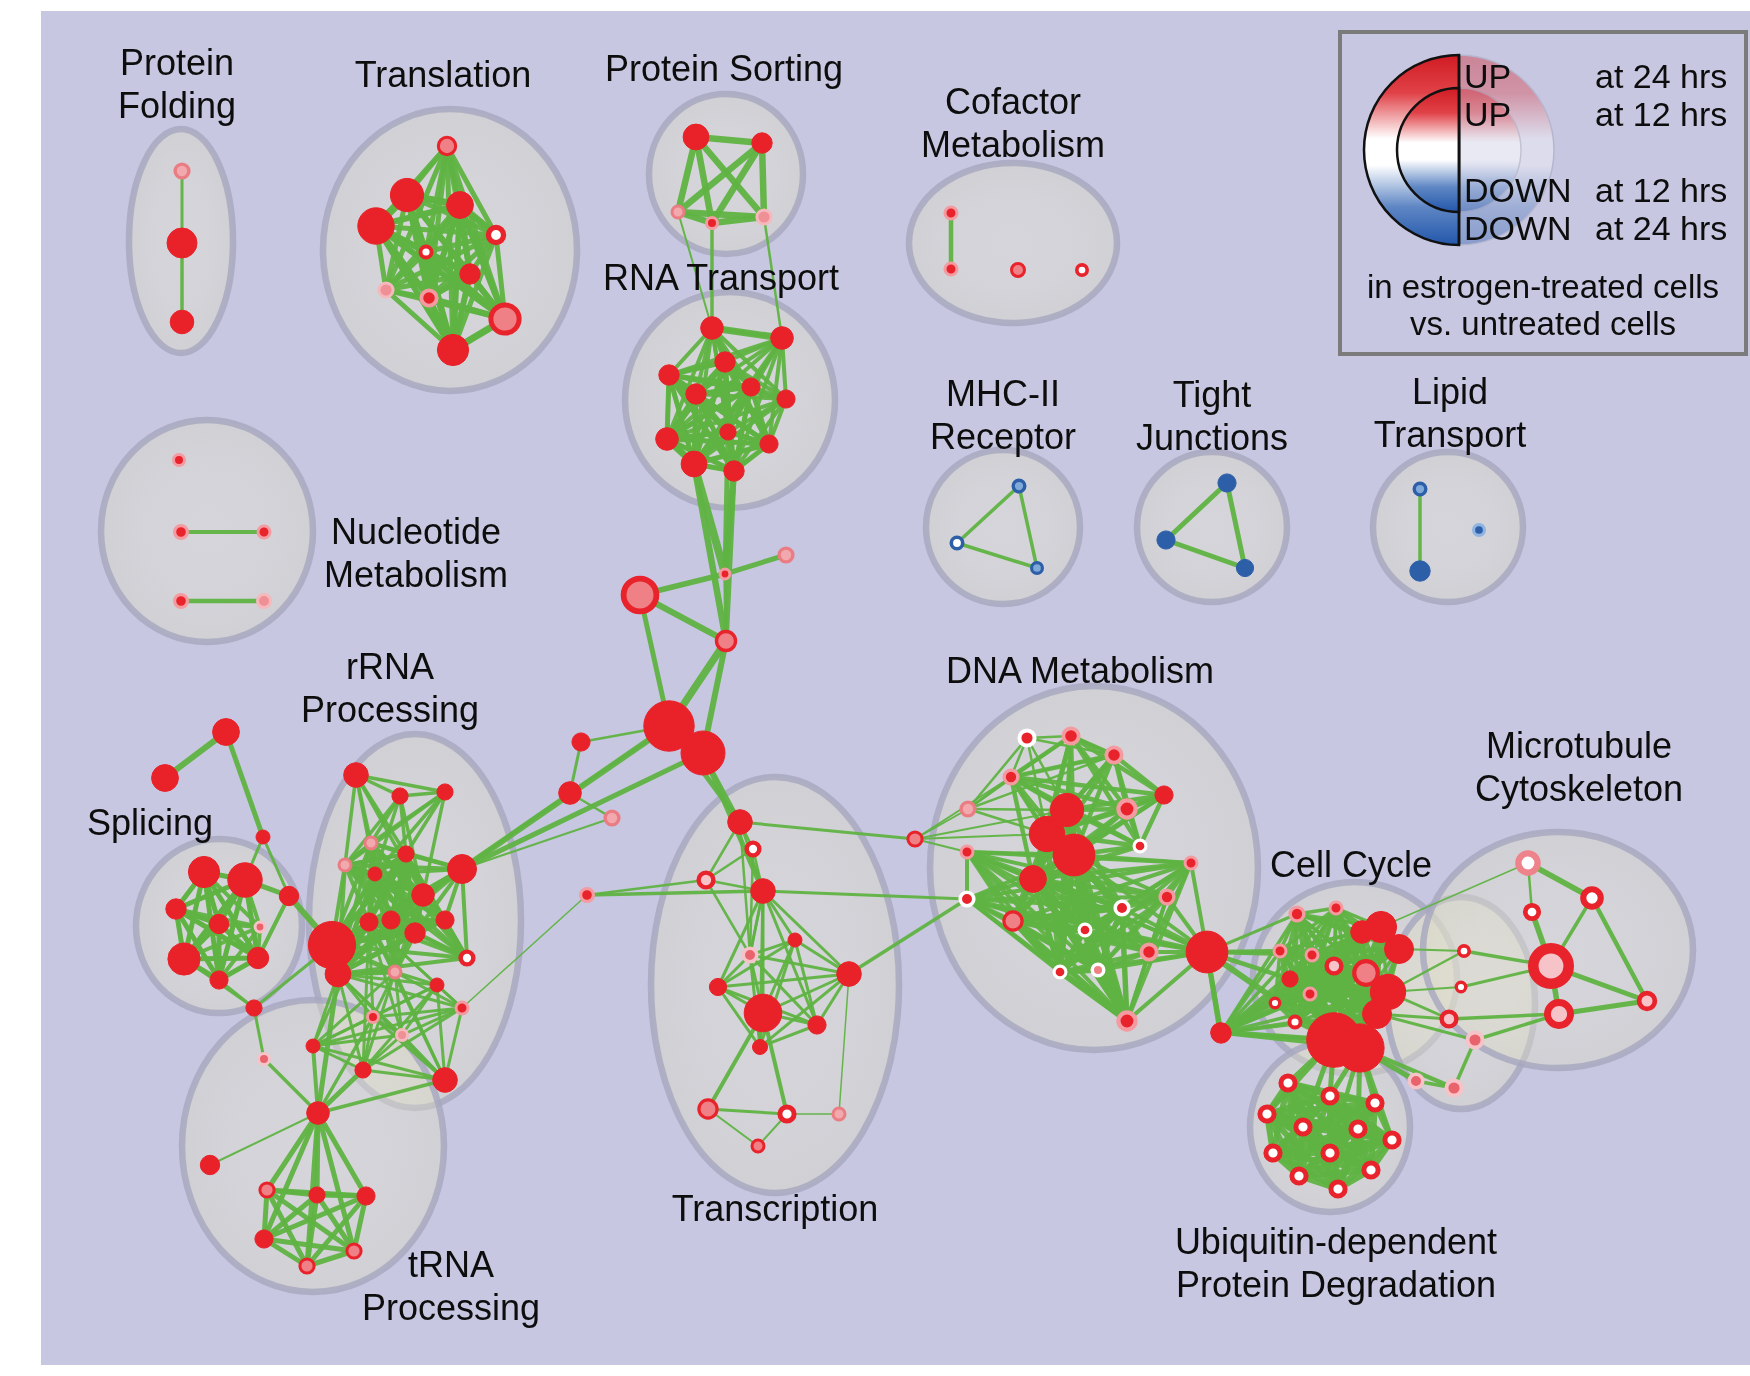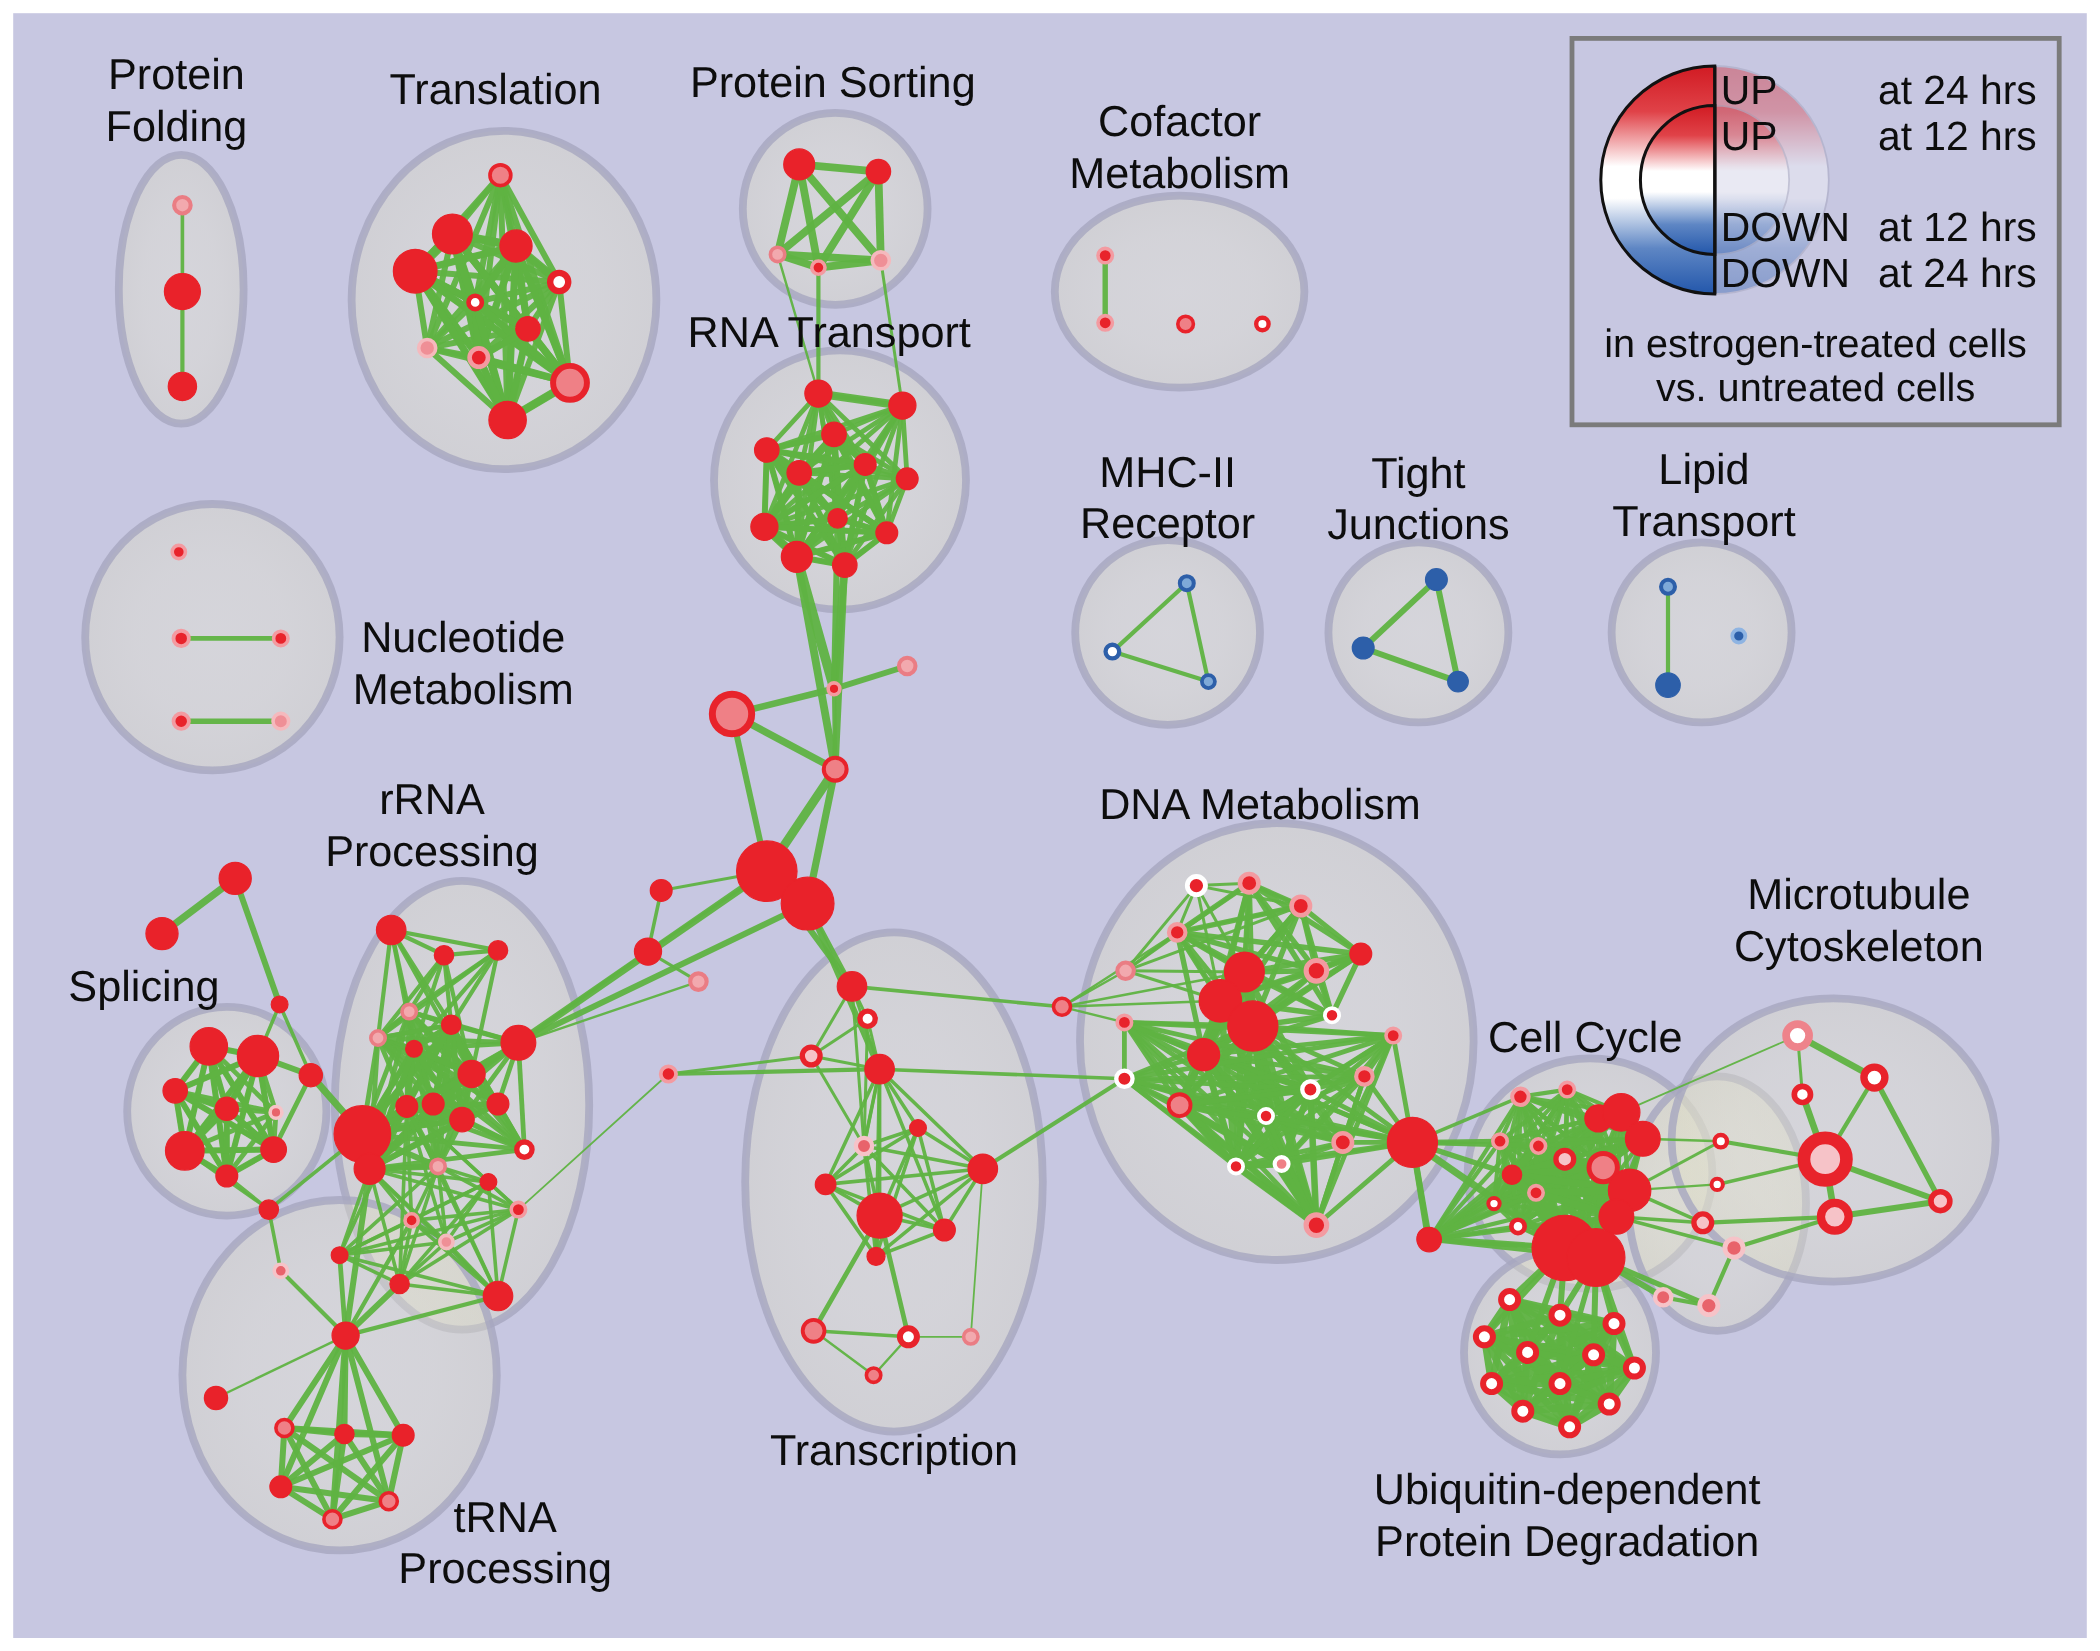--- a/index.html
+++ b/index.html
@@ -1,17 +1,17 @@
 <!DOCTYPE html>
 <html><head>
 <meta charset="utf-8">
 <style>
   html,body{margin:0;padding:0;background:#ffffff;}
   svg text{font-family:"Liberation Sans", sans-serif;}
-  #wrap{width:1420px;height:1376px;}
+  #wrap{width:1420px;height:1376px;margin-left:30px;}
 </style>
 </head>
 <body>
 
 <div id="wrap">
   <svg id="net" width="1750" height="1376" viewBox="0 0 1750 1376">
       <defs>
         <radialGradient id="cg">
           <stop offset="0%" stop-color="#e9e8d2"></stop>
           <stop offset="60%" stop-color="#e5e4cd"></stop>

